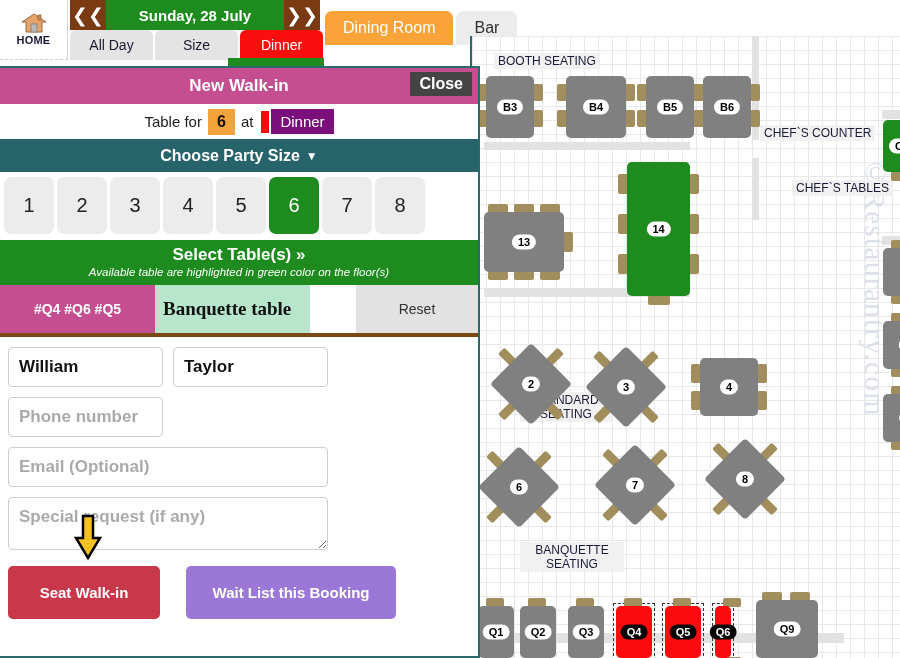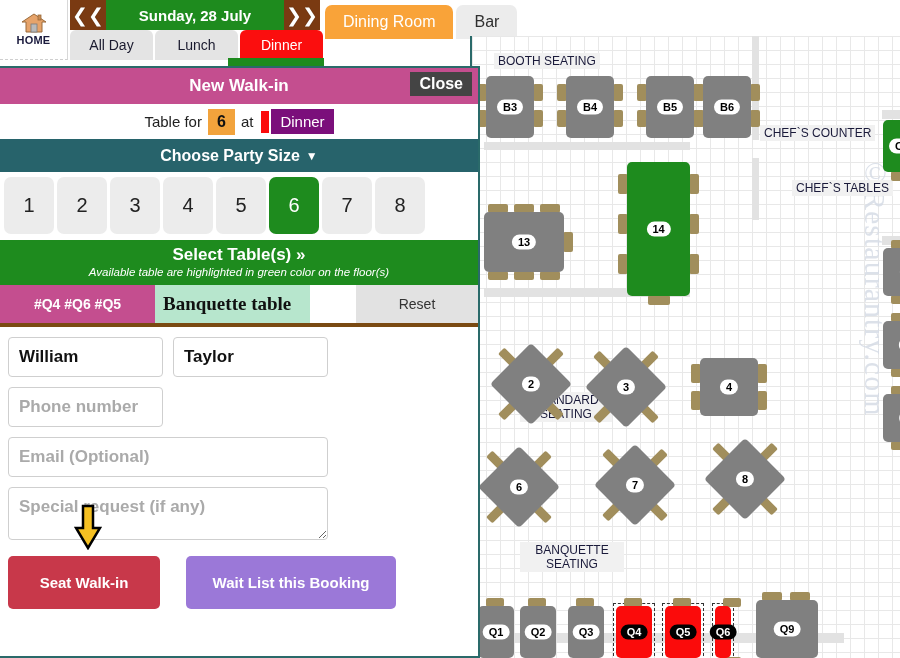--- a/index.html
+++ b/index.html
@@ -39,21 +39,21 @@
 
   .mealtabs { position:absolute; left:70px; top:30px; height:30px; display:flex; }
   .mealtab {
     height:30px; min-width:83px; padding:0 14px; background:#e4e4e4; color:#1a1a2e;
     display:flex; align-items:center; justify-content:center; font-size:14px;
     border-top-left-radius:6px; border-top-right-radius:6px; margin-right:2px; cursor:pointer;
   }
   .mealtab.active { background:#fb0e0e; color:#fff; }
   .greenbar-under { position:absolute; left:228px; top:58px; width:96px; height:12px; background:#1e8b1e; }
 
-  .roomtabs { position:absolute; left:325px; top:5px; height:22px; display:flex; }
+  .roomtabs { position:absolute; left:325px; top:11px; height:22px; display:flex; }
   .roomtab {
     height:34px; padding:0 18px; display:flex; align-items:center; justify-content:center;
     font-size:16px; border-top-left-radius:7px; border-top-right-radius:7px; cursor:pointer;
     background:#ececec; color:#303030; margin-right:3px;
   }
   .roomtab.active { background:#f9a339; color:#ffffff; }
 
   
   .floor {
     position:absolute; left:470px; top:36px; width:430px; height:622px;
@@ -137,21 +137,21 @@
     font-size:20px; color:#222; cursor:pointer;
   }
   .size-btn.active { background:#1e8b1e; color:#fff; }
 
   .select-tables {
     background:#1e8b1e; color:#fff; padding:5px 0 7px 0; text-align:center; cursor:pointer;
   }
   .select-tables .st-main { font-size:17px; font-weight:bold; }
   .select-tables .st-sub { font-size:11.5px; font-style:italic; margin-top:1px; }
 
-  .chiprow { display:flex; align-items:stretch; height:38px; background:#fff; }
+  .chiprow { display:flex; align-items:stretch; height:48px; background:#fff; }
   .chip-tables {
     background:#c44e8f; color:#fff; font-size:14px; font-weight:bold;
     display:flex; align-items:center; justify-content:center; width:155px;
   }
   .chip-type {
     background:#b7e6cd; color:#111; font-family:"Liberation Serif", serif;
     font-size:19px; font-weight:bold; display:flex; align-items:center; padding:12px 8px; width:155px;
   }
   .chip-spacer { flex:1; background:#fff; }
   .reset-btn {
@@ -205,21 +205,21 @@
     <div class="green-strip"></div>
 
     <div class="datebar">
       <div class="arrow left">❮❮</div>
       <div class="datelabel">Sunday, 28 July</div>
       <div class="arrow right">❯❯</div>
     </div>
 
     <div class="mealtabs">
       <div class="mealtab">All Day</div>
-      <div class="mealtab">Lunch</div>
+      <div class="mealtab">Size</div>
       <div class="mealtab active">Dinner</div>
     </div>
     <div class="greenbar-under"></div>
 
     <div class="roomtabs">
       <div class="roomtab active">Dining Room</div>
       <div class="roomtab">Bar</div>
     </div>
   </div>
 
@@ -244,21 +244,21 @@
     <div class="wall" style="left:12px; top:597px; width:360px; height:10px;"></div>
 
     <div class="tbl" style="left:14px; top:40px; width:48px; height:62px;">
       <div class="chair" style="left:-9px; top:8px; width:10px; height:17px;"></div>
       <div class="chair" style="left:-9px; top:34px; width:10px; height:17px;"></div>
       <div class="chair" style="right:-9px; top:8px; width:10px; height:17px;"></div>
       <div class="chair" style="right:-9px; top:34px; width:10px; height:17px;"></div>
       <div class="surface"></div>
       <div class="tnum">B3</div>
     </div>
-    <div class="tbl" style="left:94px; top:40px; width:48px; height:62px;">
+    <div class="tbl" style="left:94px; top:40px; width:60px; height:62px;">
       <div class="chair" style="left:-9px; top:8px; width:10px; height:17px;"></div>
       <div class="chair" style="left:-9px; top:34px; width:10px; height:17px;"></div>
       <div class="chair" style="right:-9px; top:8px; width:10px; height:17px;"></div>
       <div class="chair" style="right:-9px; top:34px; width:10px; height:17px;"></div>
       <div class="surface"></div>
       <div class="tnum">B4</div>
     </div>
     <div class="tbl" style="left:174px; top:40px; width:48px; height:62px;">
       <div class="chair" style="left:-9px; top:8px; width:10px; height:17px;"></div>
       <div class="chair" style="left:-9px; top:34px; width:10px; height:17px;"></div>

